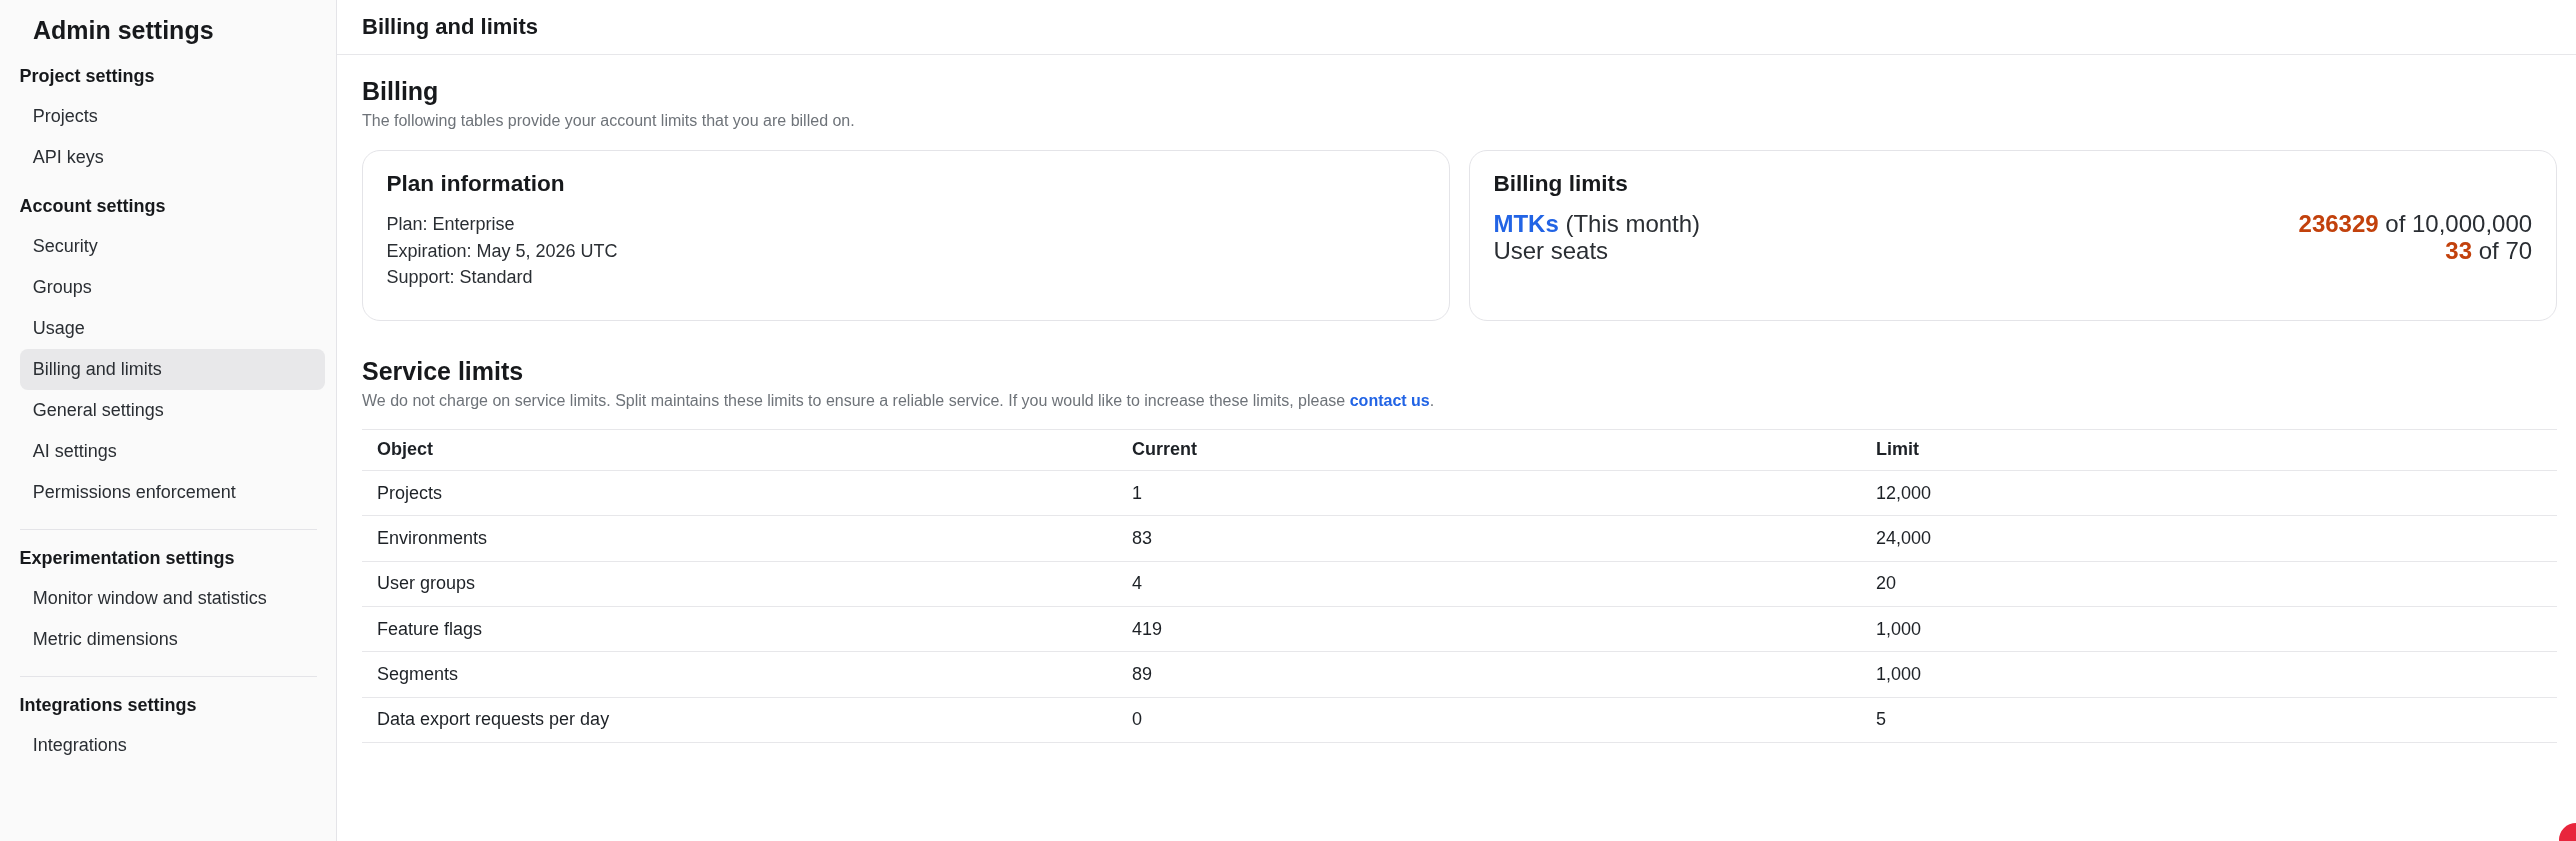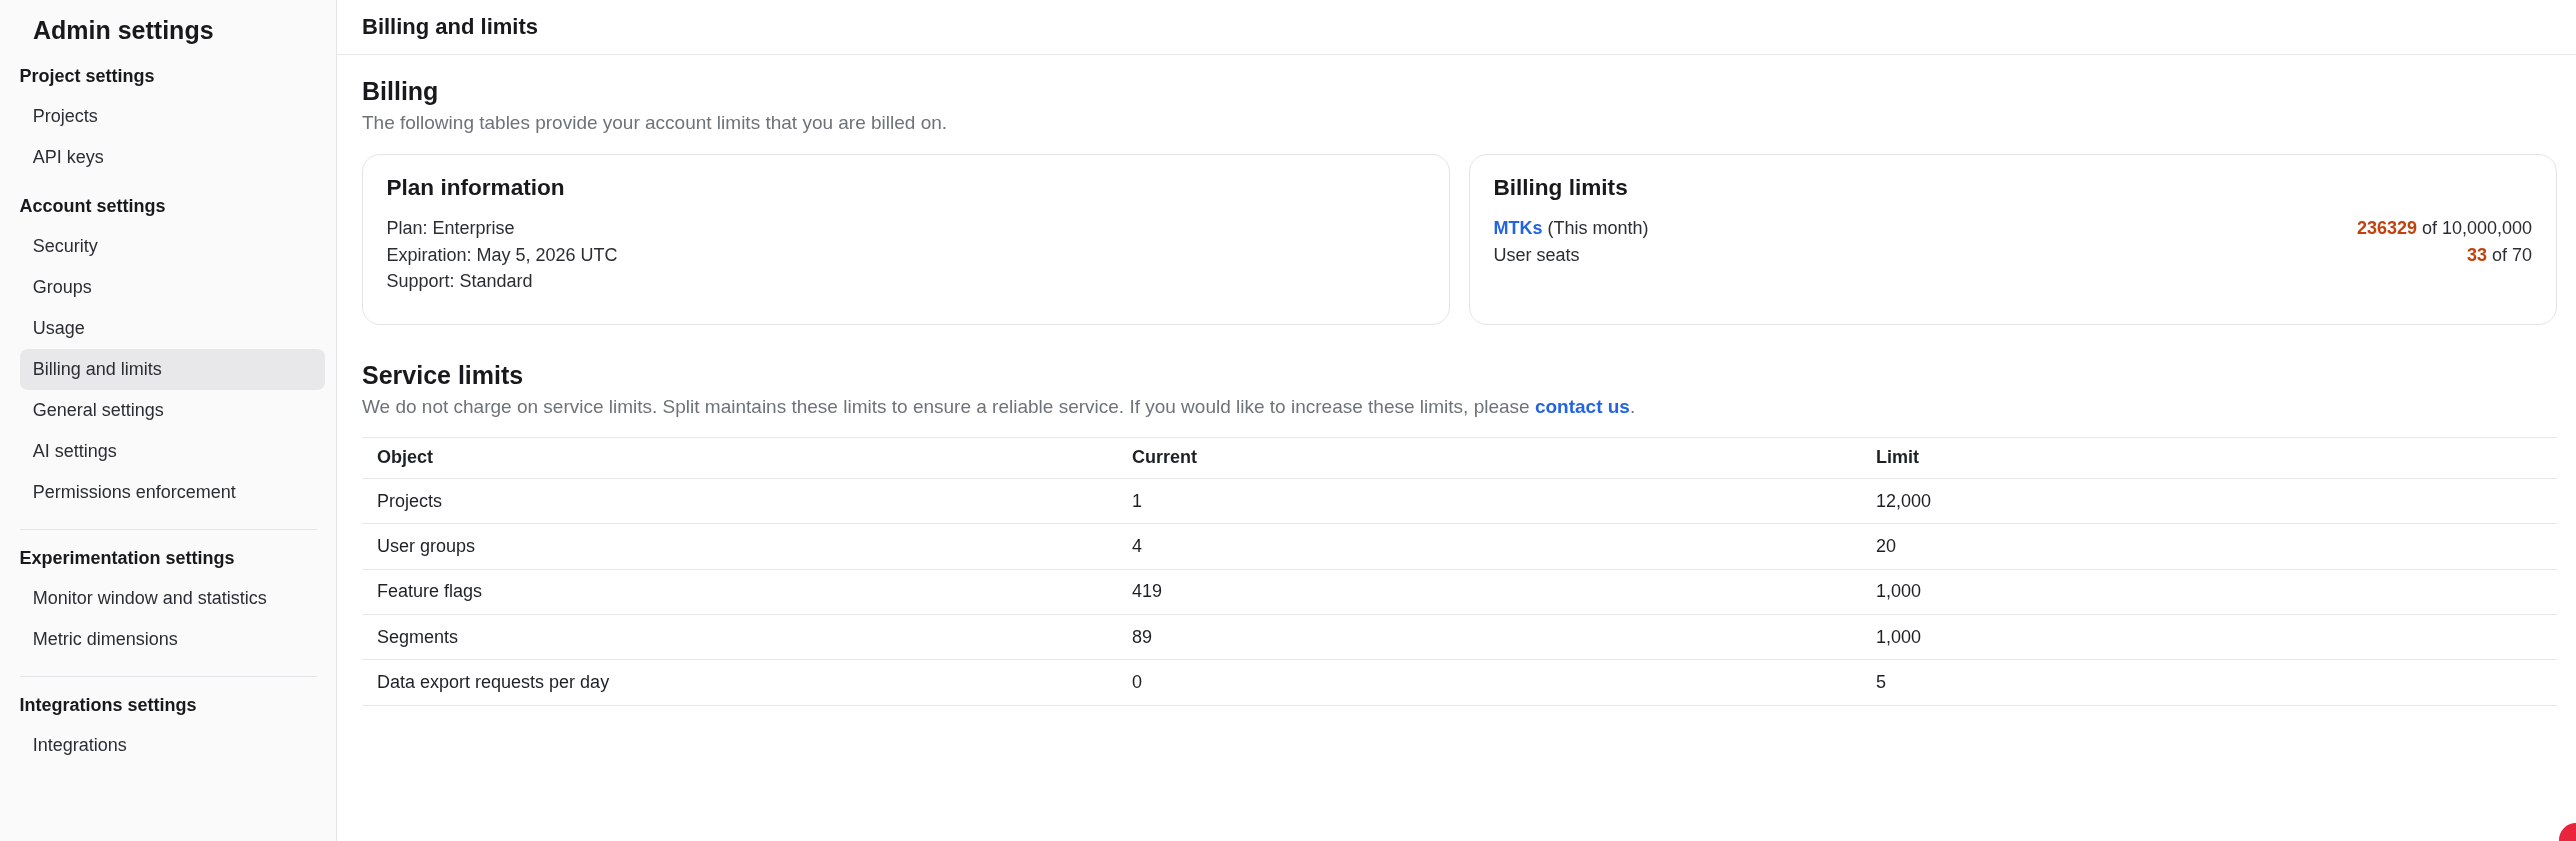--- a/index.html
+++ b/index.html
@@ -75,21 +75,21 @@
   .content { padding: 22px 19.5px 0 25px; }
 
   .section-heading {
     margin: 0 0 6.2px 0;
     font-size: 25px;
     font-weight: 700;
     color: #17191c;
   }
   .muted {
     margin: 0;
-    font-size: 19px;
+    font-size: 16px;
     color: #6e7379;
   }
 
   
   .cards { display: flex; gap: 19.5px; margin-top: 20px; }
   .card {
     flex: 1;
     height: 171px;
     border: 0.8px solid #e4e4e8;
     border-radius: 18px;
@@ -104,21 +104,21 @@
   }
   .card-line {
     font-size: 18px;
     line-height: 26.5px;
     color: #2a2e33;
   }
   .limit-row {
     display: flex;
     justify-content: space-between;
     align-items: baseline;
-    font-size: 18px;
+    font-size: 24px;
     line-height: 26.5px;
     color: #2a2e33;
   }
   .limit-value b { font-weight: 700; color: #c2410c; }
 
   .link {
     color: var(--link, #2264e5);
     font-weight: 700;
     text-decoration: none;
     cursor: pointer;
@@ -228,20 +228,25 @@
               <div class="t-cell">Object</div>
               <div class="t-cell">Current</div>
               <div class="t-cell">Limit</div>
             </div>
             <div class="t-row">
               <div class="t-cell">Projects</div>
               <div class="t-cell">1</div>
               <div class="t-cell">12,000</div>
             </div>
             <div class="t-row">
+              <div class="t-cell">Environments</div>
+              <div class="t-cell">83</div>
+              <div class="t-cell">24,000</div>
+            </div>
+            <div class="t-row">
               <div class="t-cell">User groups</div>
               <div class="t-cell">4</div>
               <div class="t-cell">20</div>
             </div>
             <div class="t-row">
               <div class="t-cell">Feature flags</div>
               <div class="t-cell">419</div>
               <div class="t-cell">1,000</div>
             </div>
             <div class="t-row">

